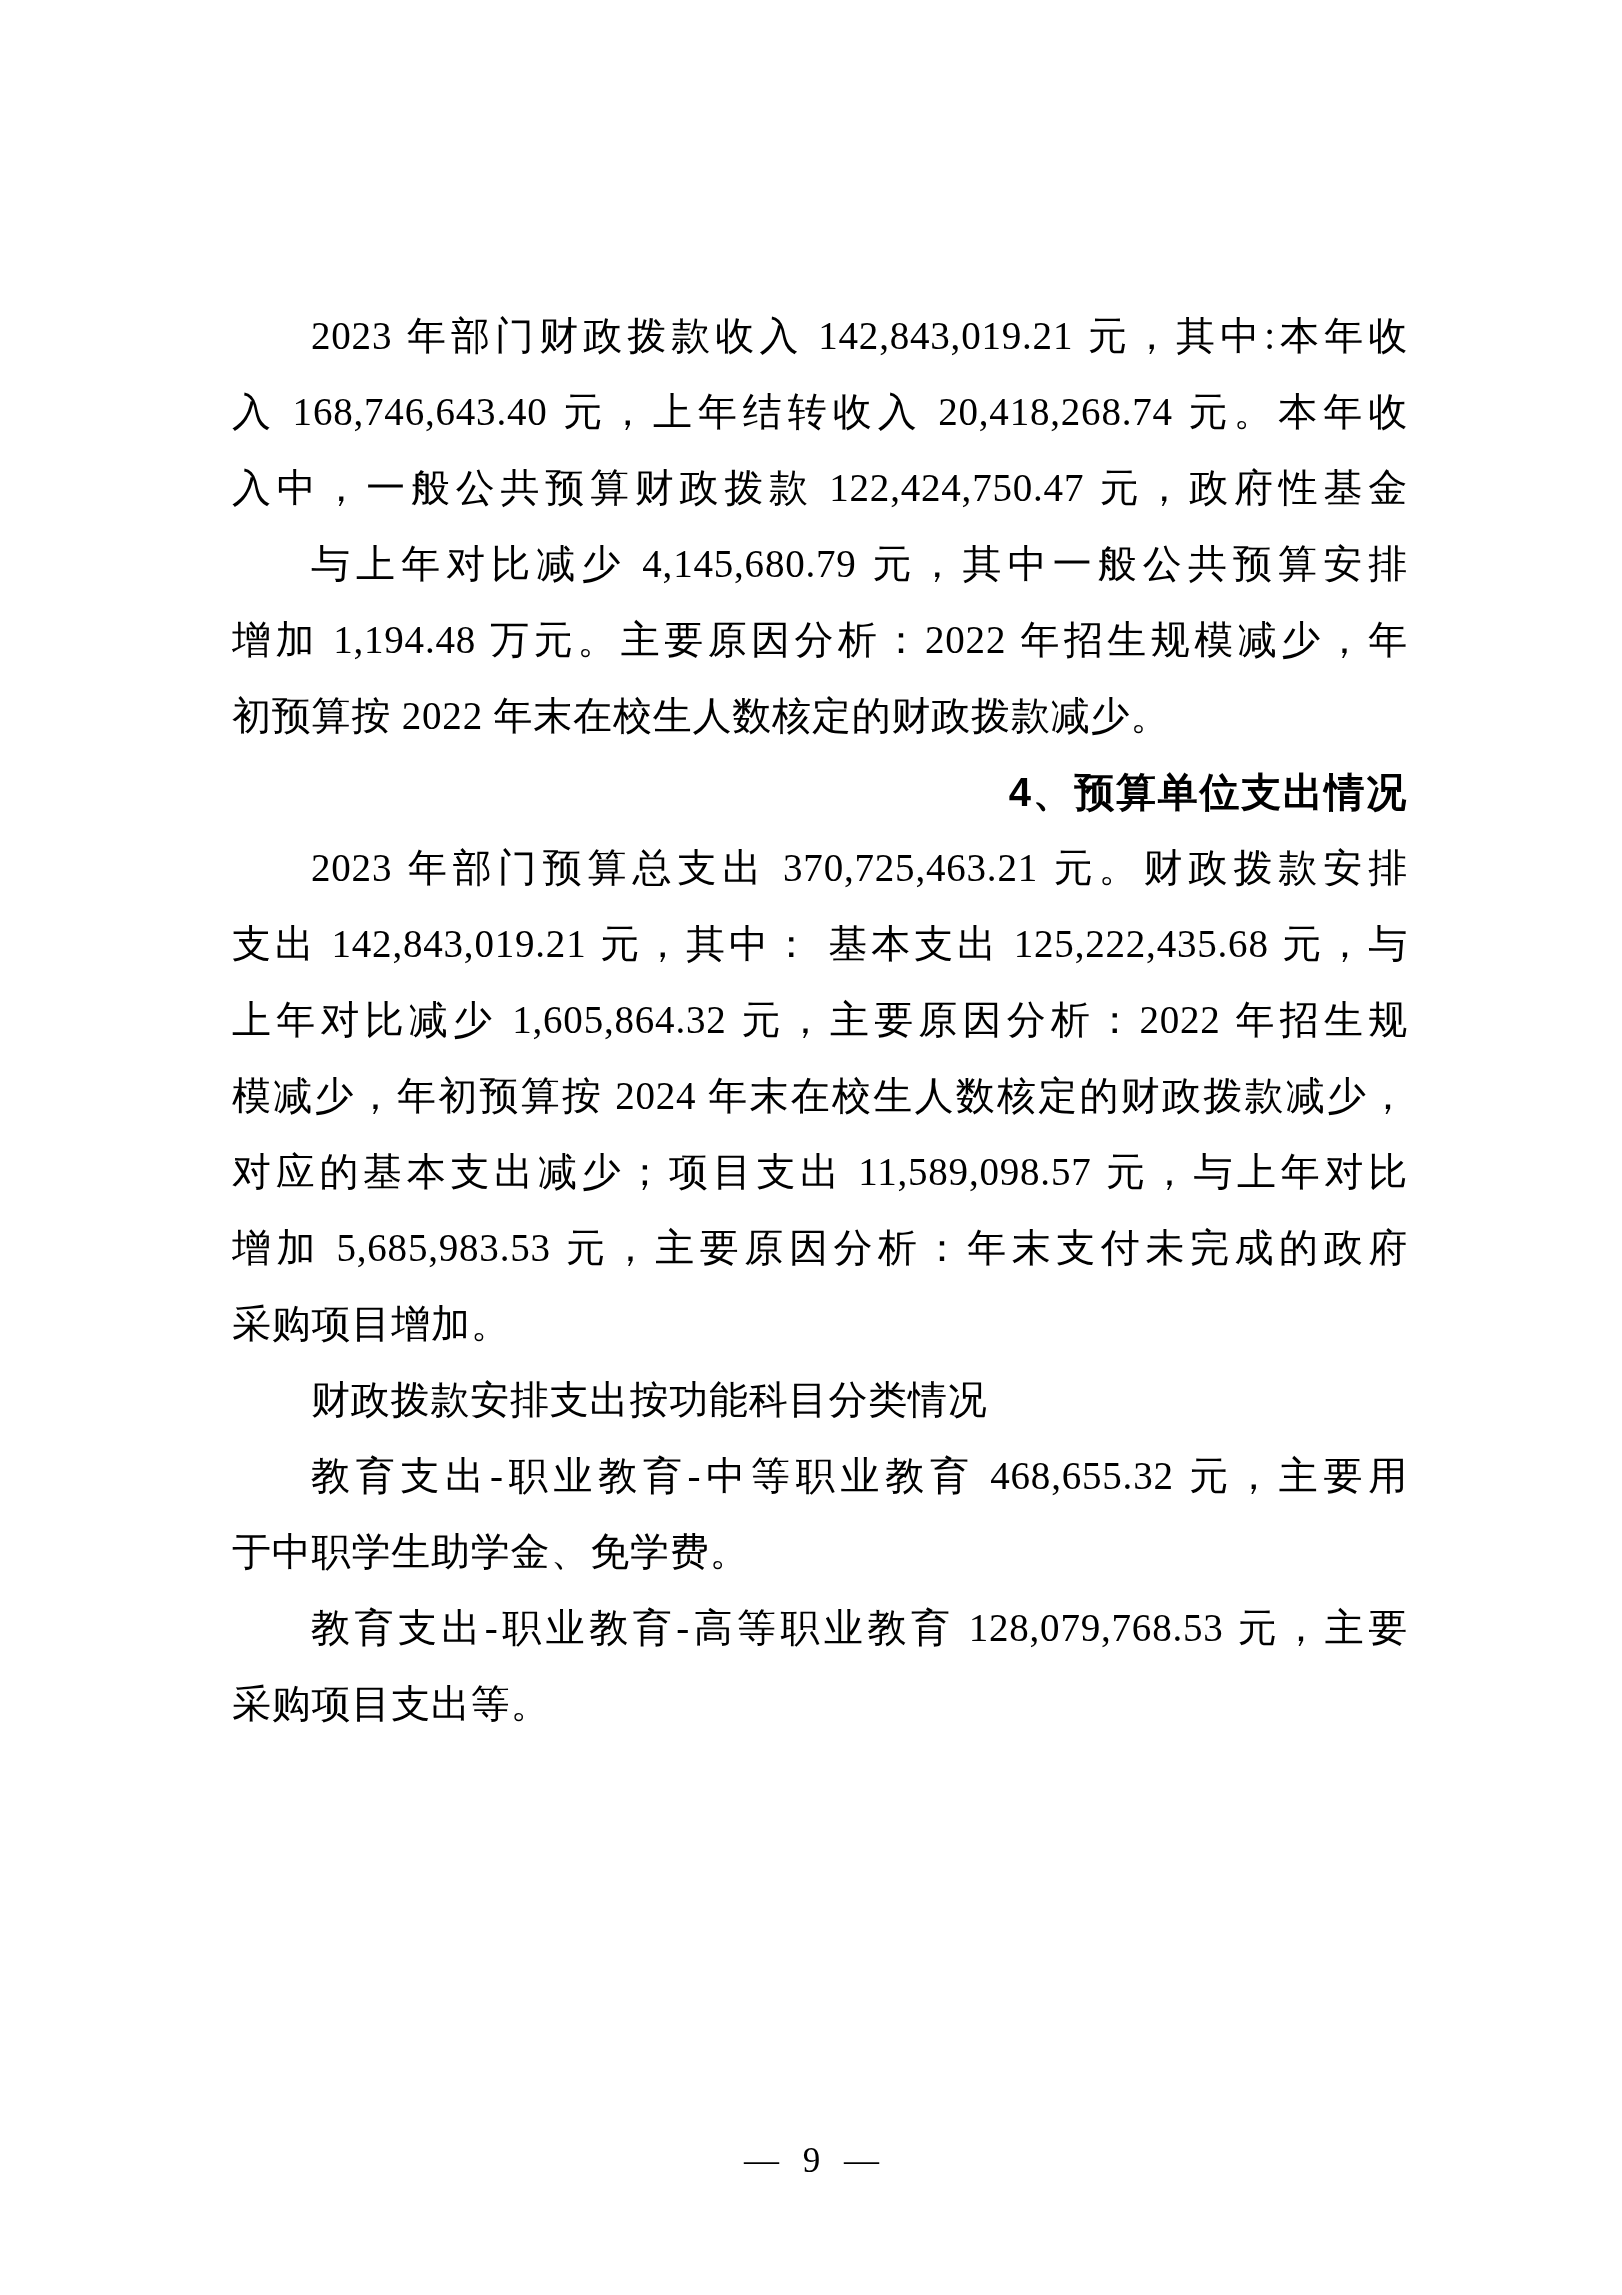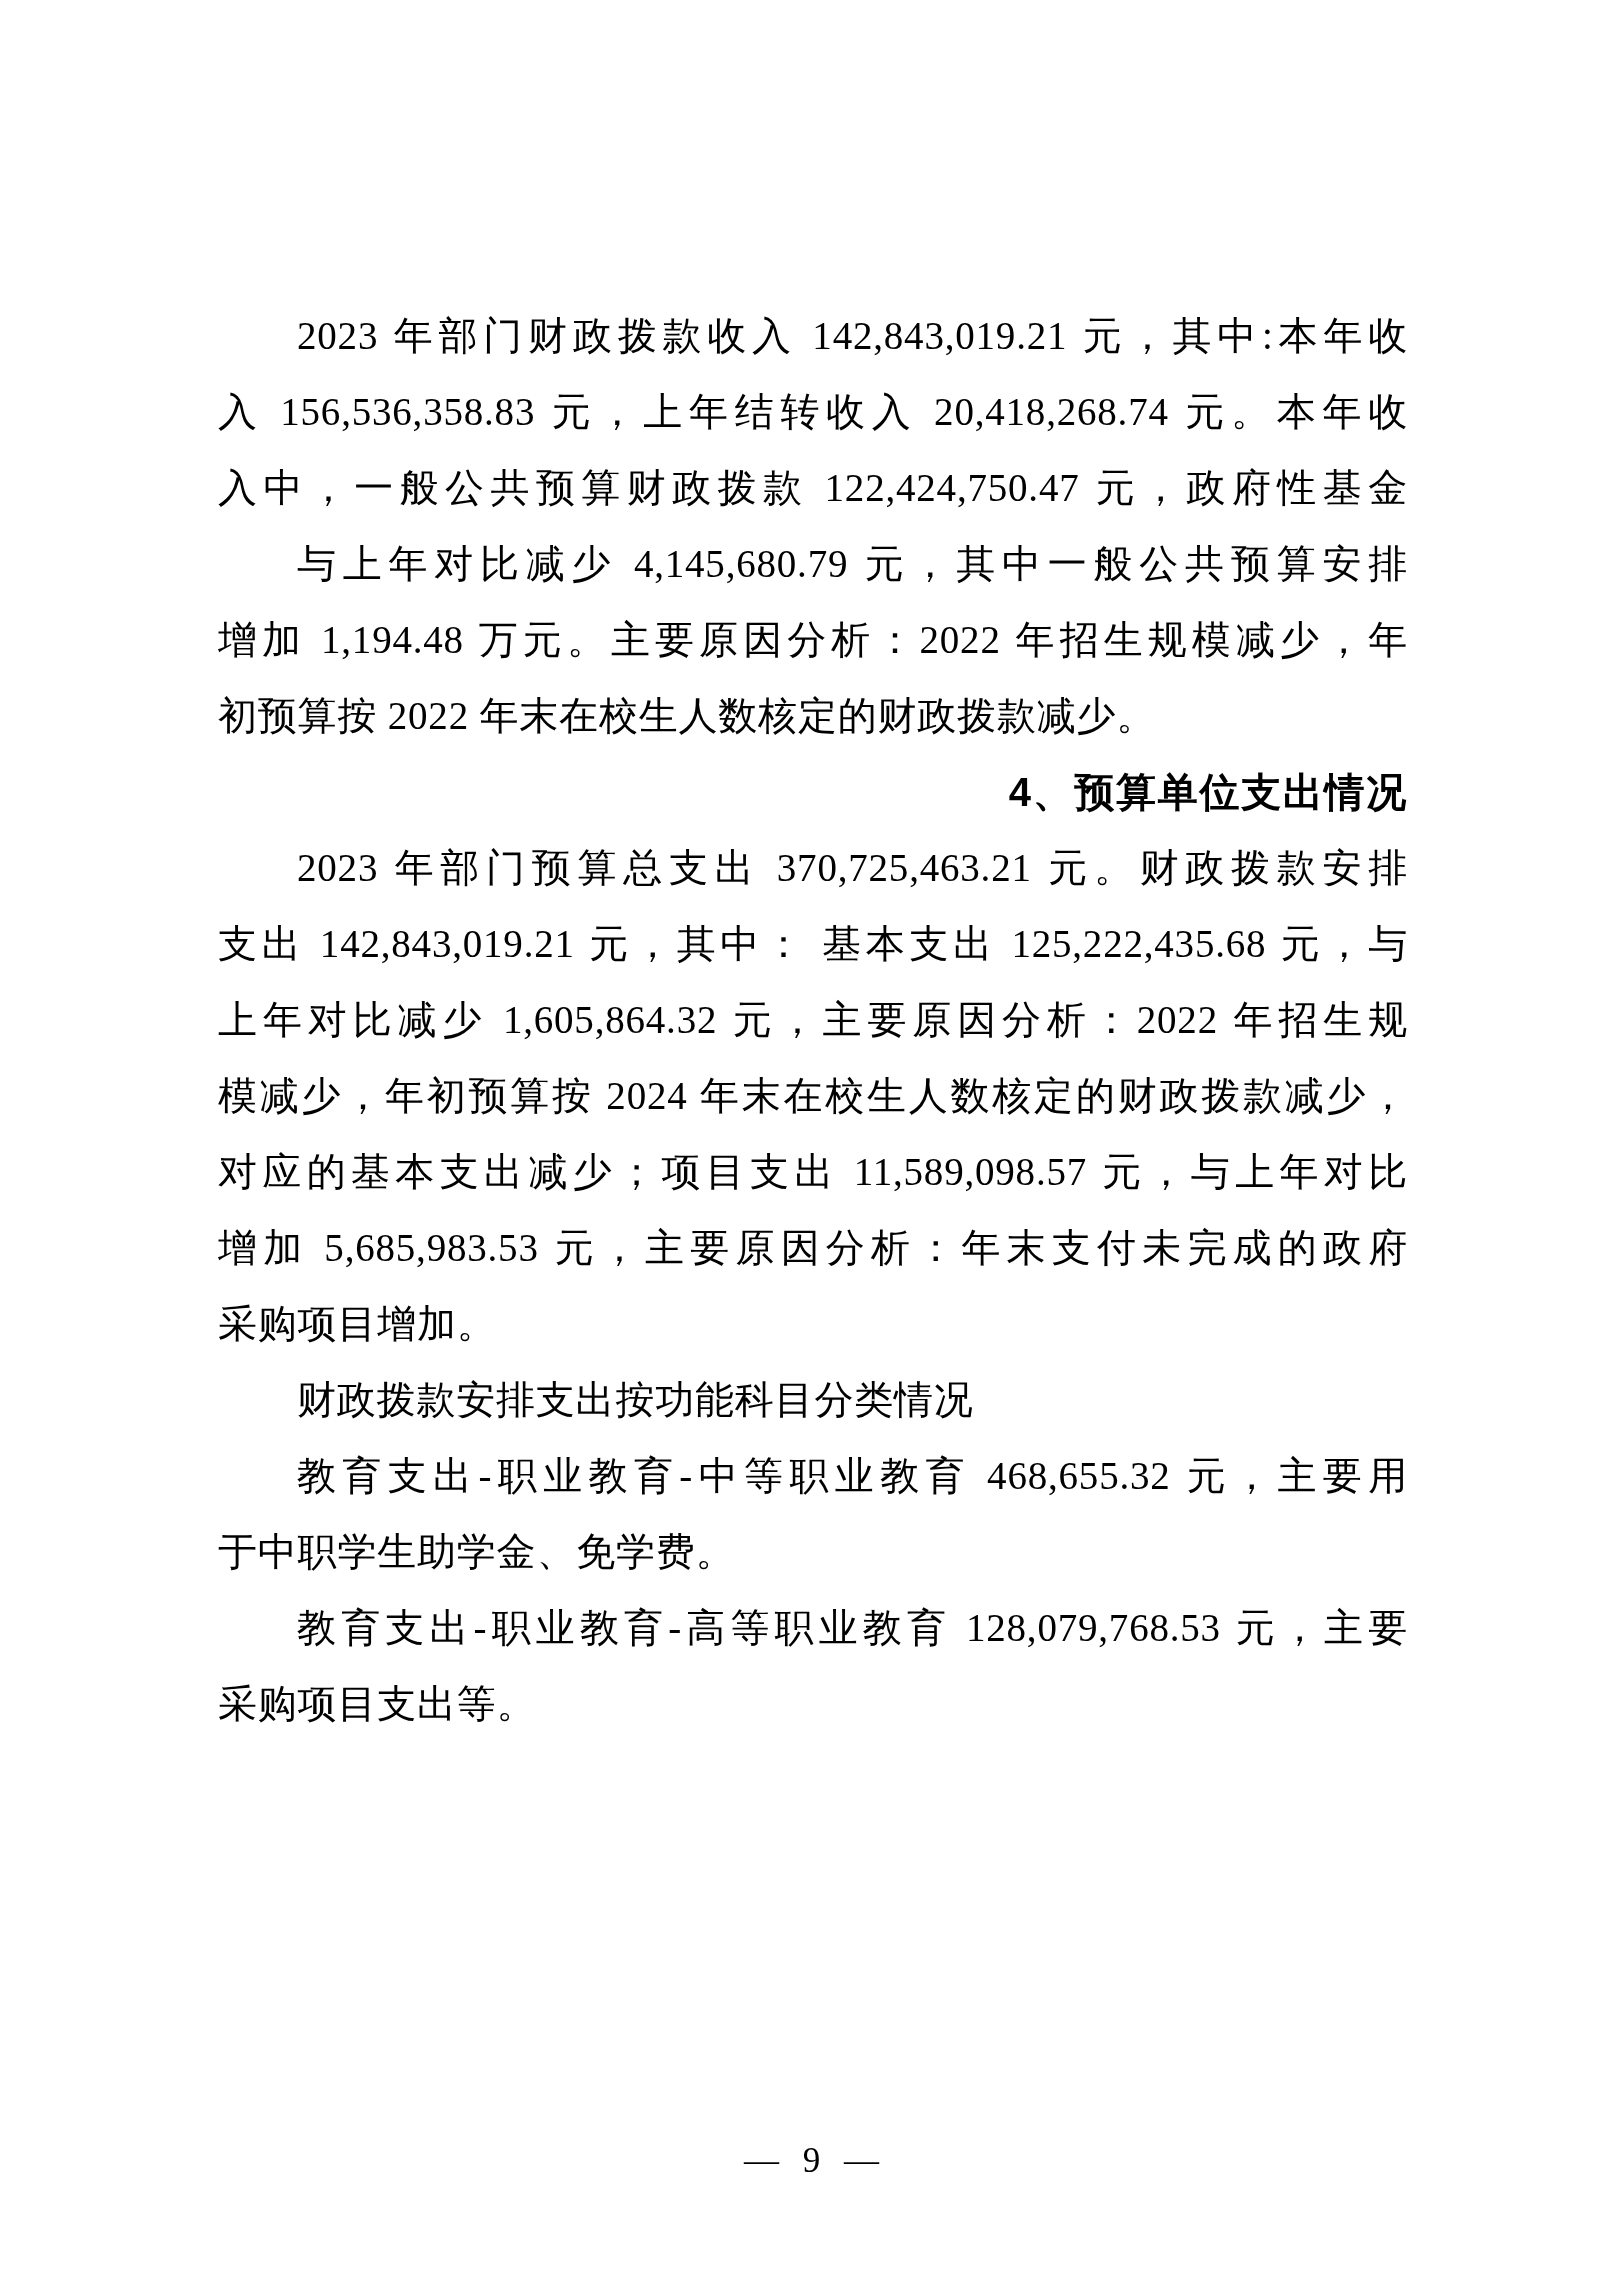--- a/index.html
+++ b/index.html
@@ -17,20 +17,21 @@
     left: 218px;
     top: 298px;
     width: 1190px;
   }
   .line {
     height: 76px;
     line-height: 76px;
     font-size: 39px;
     white-space: nowrap;
     letter-spacing: 0.8px;
+    margin-left: 14px;
   }
   
   .j {
     white-space: normal;
     text-align: justify;
     text-align-last: justify;
     overflow: hidden;
   }
   
   .indent { padding-left: 79px; }
@@ -52,21 +53,21 @@
     font-size: 35px;
     word-spacing: 15px;
   }
 </style>
 </head>
 <body>
 
 <div class="page">
   <div class="content">
     <div class="line indent j">2023 年部门财政拨款收入 142,843,019.21 元，其中:本年收</div>
-    <div class="line j">入 156,536,358.83 元，上年结转收入 20,418,268.74 元。本年收</div>
+    <div class="line j">入 168,746,643.40 元，上年结转收入 20,418,268.74 元。本年收</div>
     <div class="line j">入中，一般公共预算财政拨款 122,424,750.47 元，政府性基金</div>
     <div class="line indent j">与上年对比减少 4,145,680.79 元，其中一般公共预算安排</div>
     <div class="line j">增加 1,194.48 万元。主要原因分析：2022 年招生规模减少，年</div>
     <div class="line">初预算按 2022 年末在校生人数核定的财政拨款减少。</div>
     <div class="line indent heading">4、预算单位支出情况</div>
     <div class="line indent j">2023 年部门预算总支出 370,725,463.21 元。财政拨款安排</div>
     <div class="line j">支出 142,843,019.21 元，其中： 基本支出 125,222,435.68 元，与</div>
     <div class="line j">上年对比减少 1,605,864.32 元，主要原因分析：2022 年招生规</div>
     <div class="line j">模减少，年初预算按 2024 年末在校生人数核定的财政拨款减少，</div>
     <div class="line j">对应的基本支出减少；项目支出 11,589,098.57 元，与上年对比</div>

